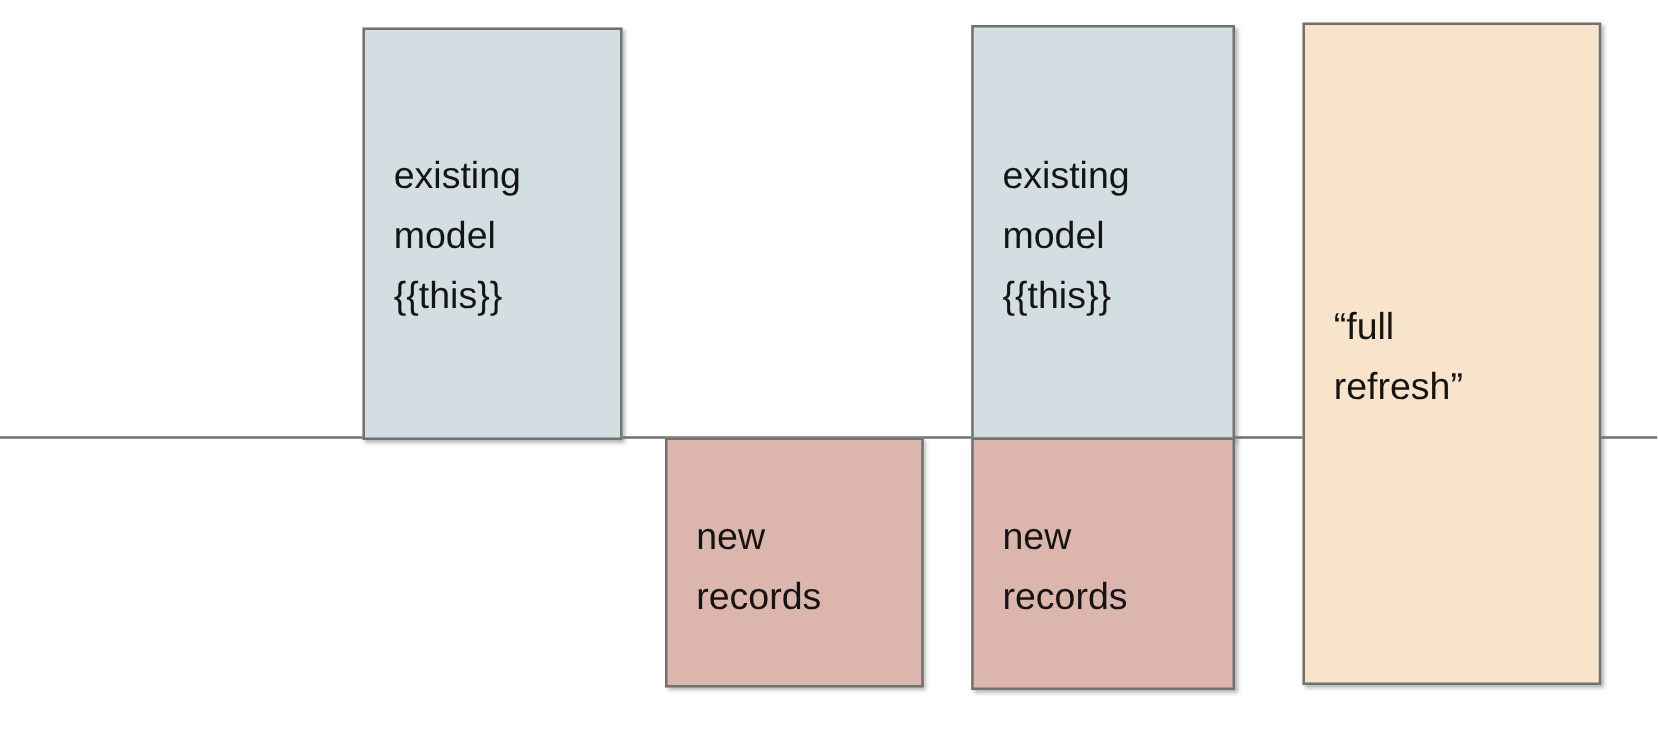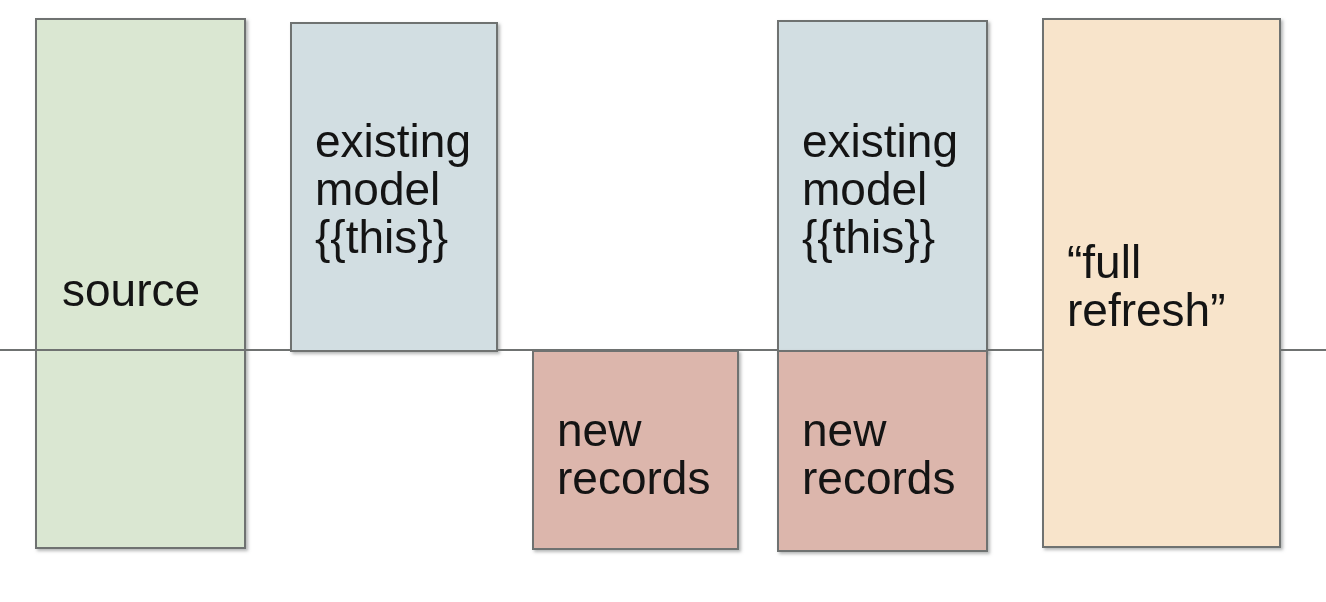--- a/index.html
+++ b/index.html
@@ -14,21 +14,21 @@
     background: #ffffff;
     overflow: hidden;
     font-family: "Liberation Sans", sans-serif;
     color: #141414;
   }
   .box {
     position: absolute;
     box-sizing: border-box;
     border: 2px solid #6f7271;
     box-shadow: 2px 2px 3px rgba(110, 114, 113, 0.5);
-    font-size: 46px;
+    font-size: 30px;
     line-height: 48px;
   }
   .box .label {
     display: block;
     white-space: pre-line;
   }
   .hline {
     position: absolute;
     left: 0;
     top: 349px;
@@ -42,23 +42,20 @@
   .box-new-1         { left: 532px;  top: 350px; width: 207px; height: 200px; padding: 54px  0 0 23px; z-index: 3; }
   .box-existing-2    { left: 777px;  top: 20px;  width: 211px; height: 332px; padding: 95px  0 0 23px; z-index: 3; }
   .box-new-2         { left: 777px;  top: 350px; width: 211px; height: 202px; padding: 54px  0 0 23px; z-index: 4; }
   .box-full-refresh  { left: 1042px; top: 18px;  width: 239px; height: 530px; padding: 218px 0 0 23px; z-index: 5; }
 </style>
 </head>
 <body>
 
 <div class="canvas">
 
-  <div class="box box-source" style="background-color: rgb(218, 231, 210);">
-    <span class="label">source</span>
-  </div>
 
   <div class="hline" style="background-color: rgb(111, 114, 113);"></div>
 
   <div class="box box-existing-1" style="background-color: rgb(210, 222, 226);">
     <span class="label">existing
 model
 {{this}}</span>
   </div>
 
   <div class="box box-new-1" style="background-color: rgb(220, 182, 172);">

